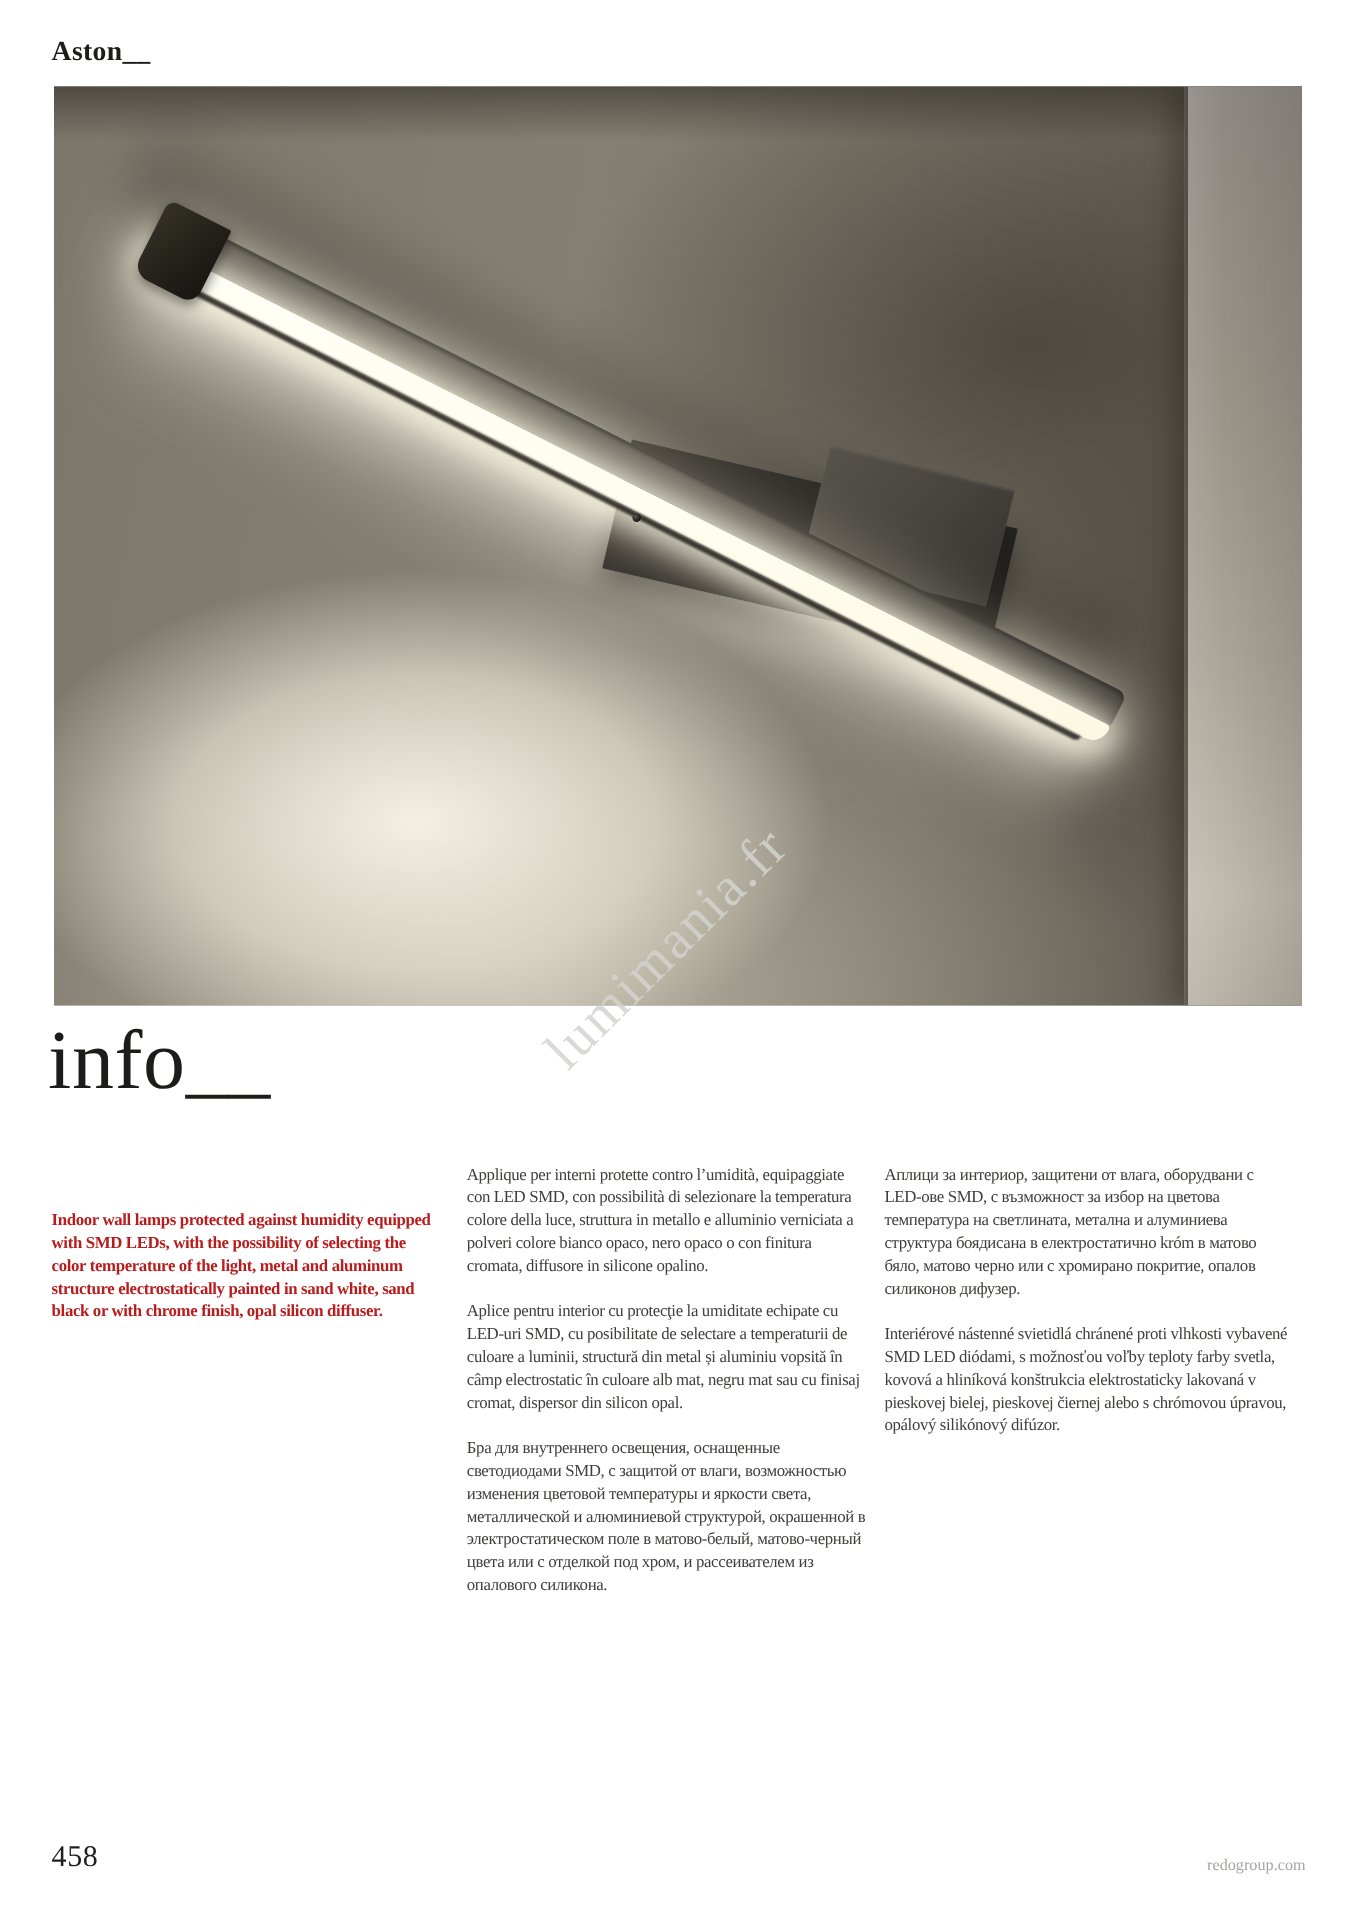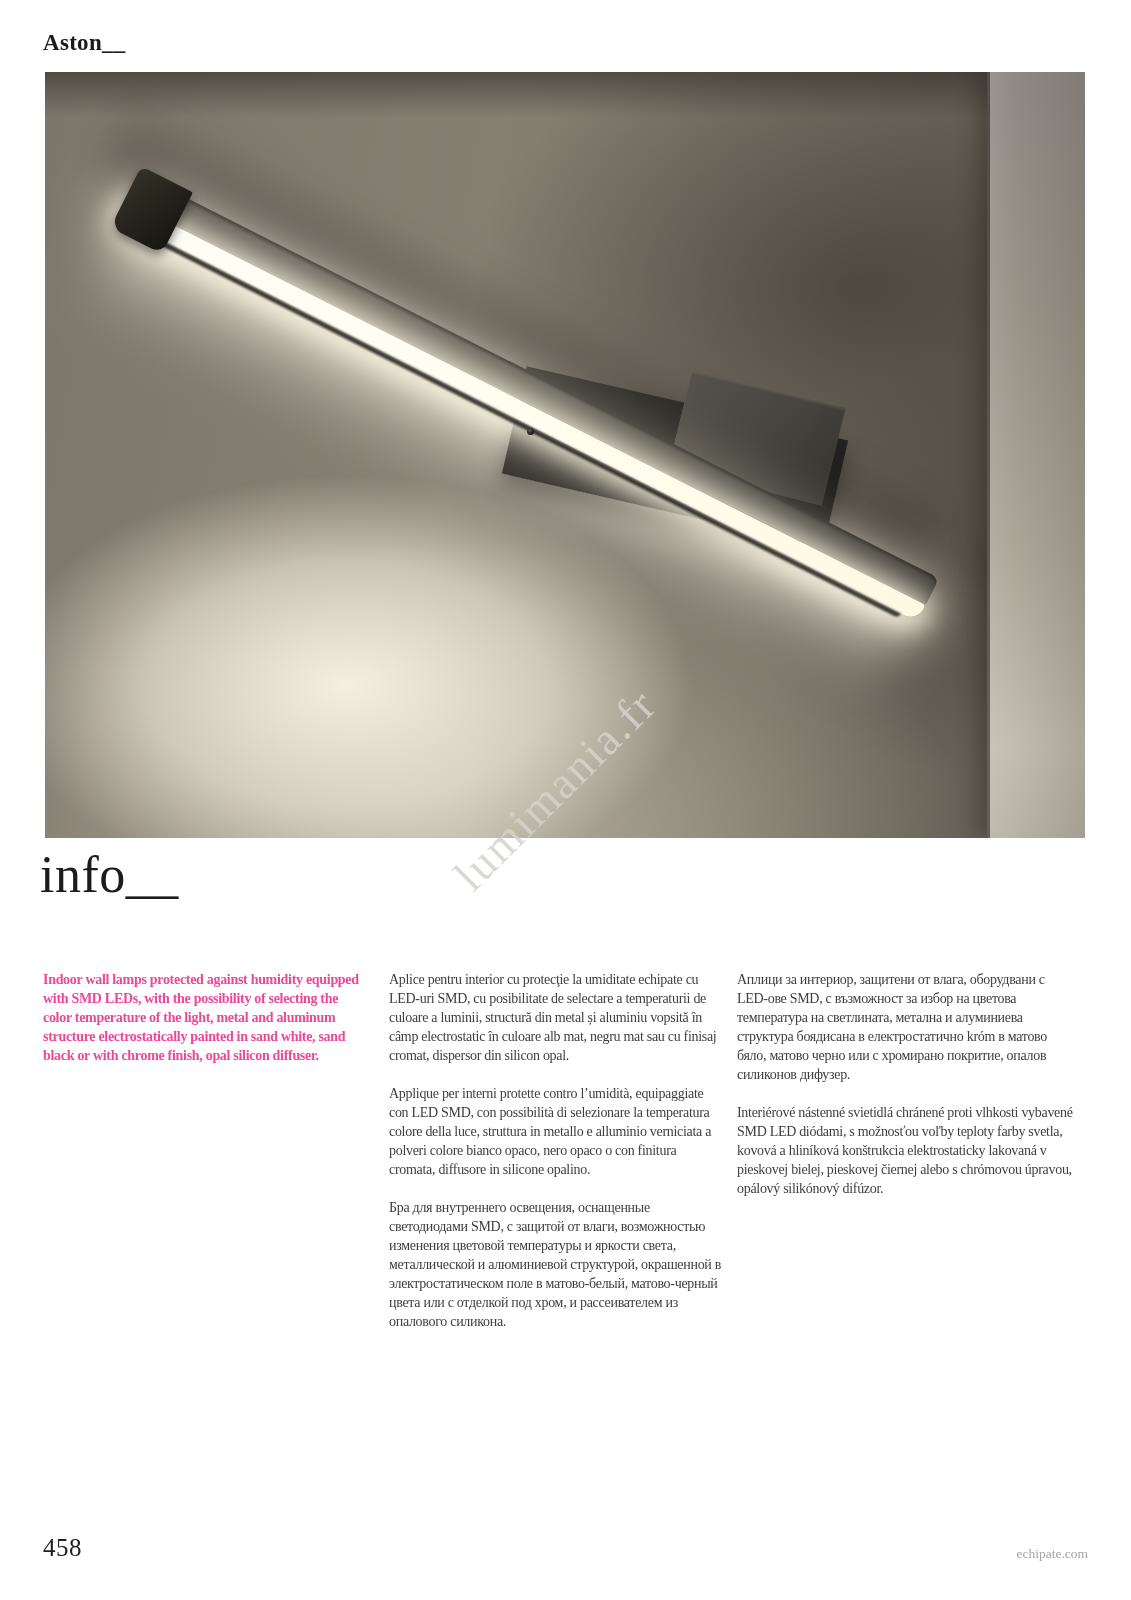--- a/index.html
+++ b/index.html
@@ -140,32 +140,32 @@
     transform:rotate(-45deg);
     font-size:46px; letter-spacing:2px;
     color:rgba(210,210,206,0.85);
     z-index:10;
     pointer-events:none;
   }
 
   
   .info-heading {
     position:absolute; left:40px; top:845px;
-    font-size:52px; font-weight:200; letter-spacing:0.5px;
+    font-size:70px; font-weight:200; letter-spacing:0.5px;
     color:#1c1c1a;
   }
 
   .col {
     position:absolute; top:970px;
     width:336px;
     font-size:14px; line-height:19px; letter-spacing:-0.3px;
     color:#3e3e3c;
   }
   .col p { margin:0 0 19px 0; }
-  .col-1 { left:43px;  width:326px; font-weight:700; color:#ec4899; }
+  .col-1 { left:43px;  width:326px; font-weight:700; color:#b91c1c;margin-top:38px; }
   .col-2 { left:389px; }
   .col-3 { left:737px; }
 
   
   .page-number {
     position:absolute; left:43px; top:1534px;
     font-size:25px; color:#1f1f1f; letter-spacing:0.5px;
   }
   .website {
     position:absolute; right:43px; top:1546px;
@@ -199,29 +199,29 @@
   <div class="watermark">lumimania.fr</div>
 
   <section>
     <h1 class="info-heading">info__</h1>
 
     <div class="col col-1">
       <p>Indoor wall lamps protected against humidity equipped with SMD LEDs, with the possibility of selecting the color temperature of the light, metal and aluminum structure electrostatically painted in sand white, sand black or with chrome finish, opal silicon diffuser.</p>
     </div>
 
     <div class="col col-2">
+      <p>Applique per interni protette contro l’umidità, equipaggiate con LED SMD, con possibilità di selezionare la temperatura colore della luce, struttura in metallo e alluminio verniciata a polveri colore bianco opaco, nero opaco o con finitura cromata, diffusore in silicone opalino.</p>
       <p>Aplice pentru interior cu protecţie la umiditate echipate cu LED-uri SMD, cu posibilitate de selectare a temperaturii de culoare a luminii, structură din metal și aluminiu vopsită în câmp electrostatic în culoare alb mat, negru mat sau cu finisaj cromat, dispersor din silicon opal.</p>
-      <p>Applique per interni protette contro l’umidità, equipaggiate con LED SMD, con possibilità di selezionare la temperatura colore della luce, struttura in metallo e alluminio verniciata a polveri colore bianco opaco, nero opaco o con finitura cromata, diffusore in silicone opalino.</p>
       <p>Бра для внутреннего освещения, оснащенные светодиодами SMD, с защитой от влаги, возможностью изменения цветовой температуры и яркости света, металлической и алюминиевой структурой, окрашенной в электростатическом поле в матово-белый, матово-черный цвета или с отделкой под хром, и рассеивателем из опалового силикона.</p>
     </div>
 
     <div class="col col-3">
       <p>Аплици за интериор, защитени от влага, оборудвани с LED-ове SMD, с възможност за избор на цветова температура на светлината, метална и алуминиева структура боядисана в електростатично króm в матово бяло, матово черно или с хромирано покритие, опалов силиконов дифузер.</p>
       <p>Interiérové nástenné svietidlá chránené proti vlhkosti vybavené SMD LED diódami, s možnosťou voľby teploty farby svetla, kovová a hliníková konštrukcia elektrostaticky lakovaná v pieskovej bielej, pieskovej čiernej alebo s chrómovou úpravou, opálový silikónový difúzor.</p>
     </div>
   </section>
 
   <footer>
     <div class="page-number">458</div>
-    <div class="website">echipate.com</div>
+    <div class="website">redogroup.com</div>
   </footer>
 
 </div>
 
 </body></html>

